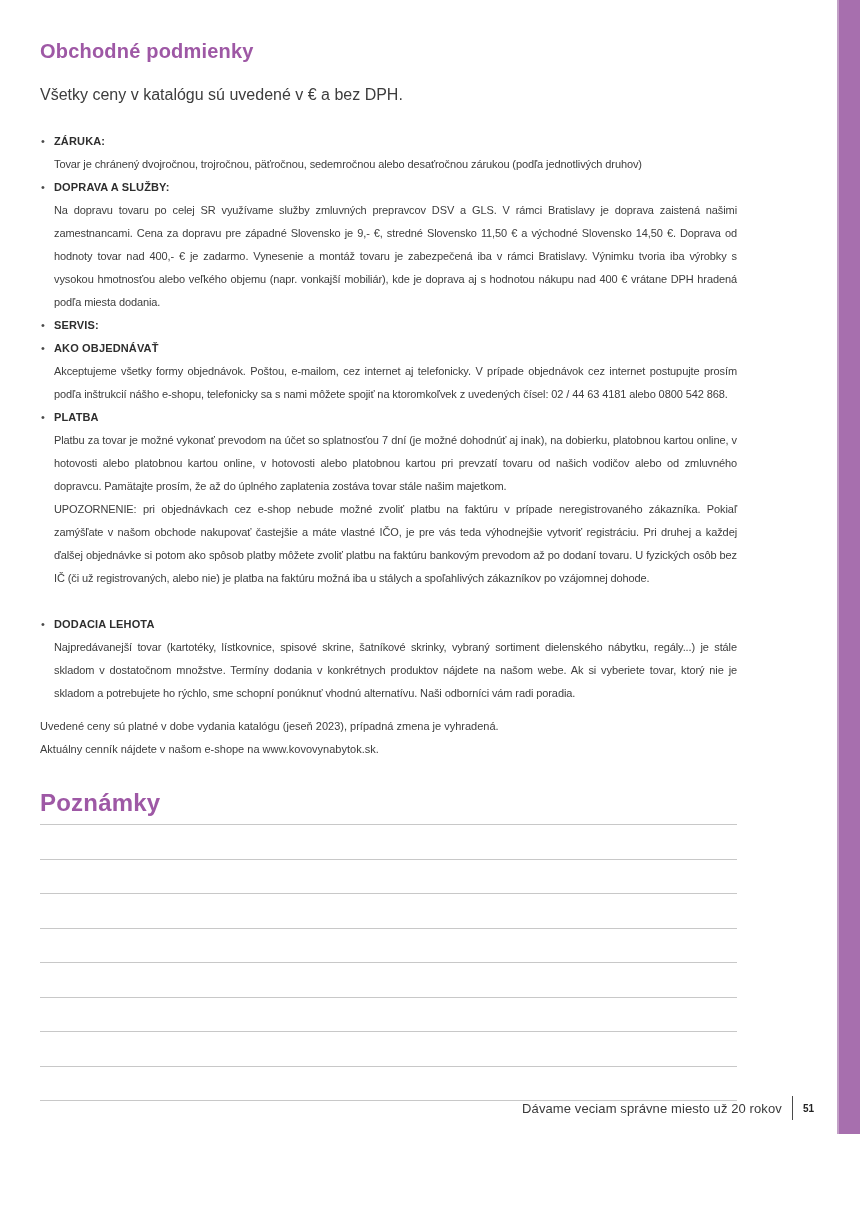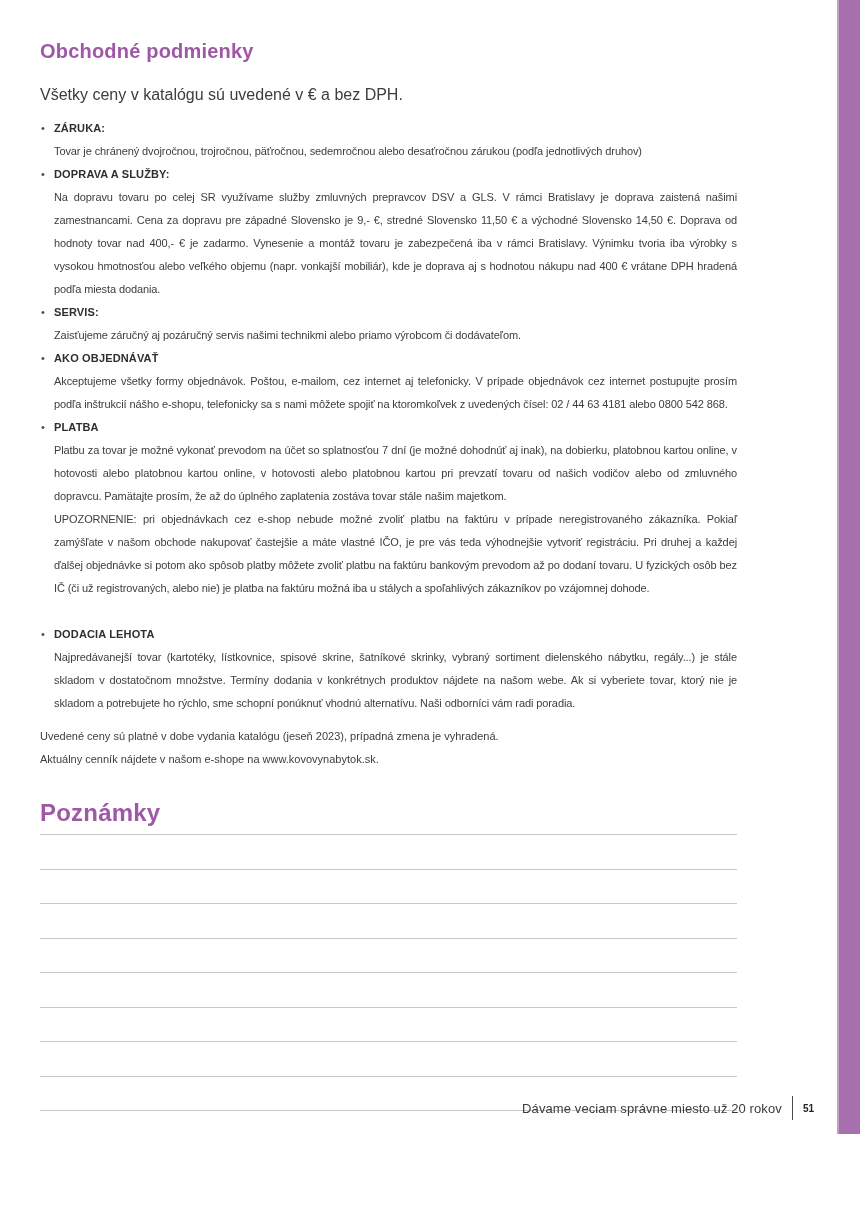--- a/index.html
+++ b/index.html
@@ -20,21 +20,21 @@
   .side-bar{
     position:absolute;top:0;left:837px;width:23px;height:1216px;
     background:var(--bar);border-left:2px solid var(--bar-edge);box-sizing:border-box;
   }
   .content{position:absolute;left:40px;top:40px;width:697px;}
   h1.page-title{
     margin:0;font-size:20px;line-height:23px;font-weight:bold;
     color:var(--accent);letter-spacing:.2px;
   }
   .intro{margin:24px 0 0 0;font-size:16px;line-height:15px;color:var(--ink);}
-  .sections{margin-top:15px;}
+  .sections{margin-top:28px;}
   .section{position:relative;padding-left:14px;}
   .section.gap-before{margin-top:23px;}
   .section::before{
     content:"\2022";position:absolute;left:1px;top:0;
     font-size:11px;line-height:23px;color:#4a4a4a;
   }
   .sec-title{
     display:block;font-size:11px;line-height:23px;font-weight:bold;
     color:var(--ink-strong);letter-spacing:.15px;
   }
@@ -80,23 +80,20 @@
 
   <div class="section">
     <span class="sec-title">DOPRAVA A SLUŽBY:</span>
     <div class="sec-paras">
             <p class="para">Na dopravu tovaru po celej SR využívame služby zmluvných prepravcov DSV a GLS. V rámci Bratislavy je doprava zaistená našimi zamestnancami. Cena za dopravu pre západné Slovensko je 9,- €, stredné Slovensko 11,50 € a východné Slovensko 14,50 €. Doprava od hodnoty tovar nad 400,- € je zadarmo. Vynesenie a montáž tovaru je zabezpečená iba v rámci Bratislavy. Výnimku tvoria iba výrobky s vysokou hmotnosťou alebo veľkého objemu (napr. vonkajší mobiliár), kde je doprava aj s hodnotou nákupu nad 400 € vrátane DPH hradená podľa miesta dodania.</p>
           </div>
   </div>
 
   <div class="section">
     <span class="sec-title">SERVIS:</span>
-    <div class="sec-paras">
-            <p class="para">Zaisťujeme záručný aj pozáručný servis našimi technikmi alebo priamo výrobcom či dodávateľom.</p>
-          </div>
   </div>
 
   <div class="section">
     <span class="sec-title">AKO OBJEDNÁVAŤ</span>
     <div class="sec-paras">
             <p class="para">Akceptujeme všetky formy objednávok. Poštou, e-mailom, cez internet aj telefonicky. V prípade objednávok cez internet postupujte prosím podľa inštrukcií nášho e-shopu, telefonicky sa s nami môžete spojiť na ktoromkoľvek z uvedených čísel: 02 / 44 63 4181 alebo 0800 542 868.</p>
           </div>
   </div>
 
   <div class="section">

